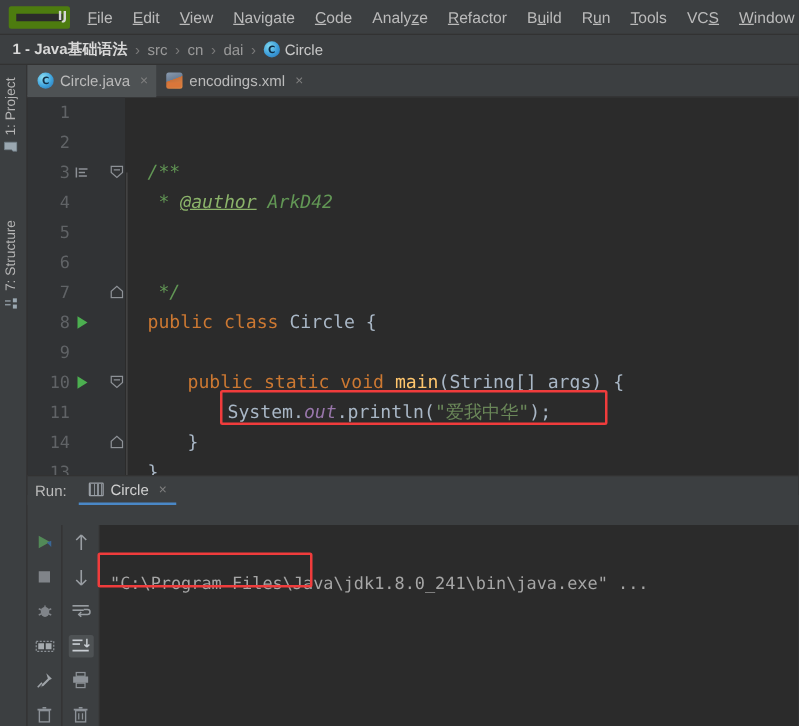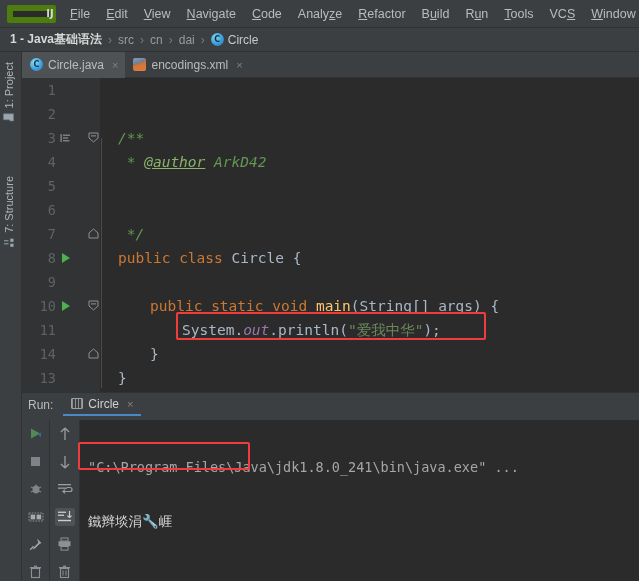--- a/index.html
+++ b/index.html
@@ -147,21 +147,21 @@
   .fld { color: #9876aa; font-style: italic; }
   .cls { color: #a9b7c6; }
   .punct { color: #a9b7c6; }
   .redbox {
     position: absolute; border: 2px solid #f03c3c; border-radius: 2px;
     pointer-events: none;
   }
 
   
   .runbar {
-    position: absolute; left: 22px; top: 392px; right: 0; height: 24px;
+    position: absolute; left: 22px; top: 380px; right: 0; height: 24px;
     background: #3c3f41; display: flex; align-items: center;
     border-top: 1px solid #323232;
   }
   .run-label { color: #bbbbbb; font-size: 12px; padding: 0 10px 0 6px; }
   .run-tab {
     display: flex; align-items: center; gap: 5px; height: 100%;
     padding: 0 8px; font-size: 12px; color: #d0d0d0;
     border-bottom: 2px solid #4a88c7; position: relative;
   }
   .ic-runcfg {
@@ -447,21 +447,20 @@
           <rect x="2.5" y="3.5" width="8" height="9" fill="none" stroke="#9aa0a6" stroke-width="1.1"></rect>
           <rect x="1" y="2" width="11" height="1.4" fill="#9aa0a6"></rect>
           <rect x="5" y="0.6" width="3" height="1.3" fill="#9aa0a6"></rect>
           <path d="M5 5.5v5M8 5.5v5" stroke="#9aa0a6" stroke-width="1"></path>
         </svg>
       </div>
     </div>
 
     <div class="console">
       <div class="cons-line cons-path">"C:\Program Files\Java\jdk1.8.0_241\bin\java.exe" ...</div>
-      <div class="cons-line cons-out">鐵辫埮涓🔧崕</div>
       <div class="cons-line" style="height:22px"></div>
       
     </div>
 
     <div class="redbox" style="left:56px; top:22px; width:172px; height:28px;"></div>
   </div>
 
 </div>
 
 </body></html>

